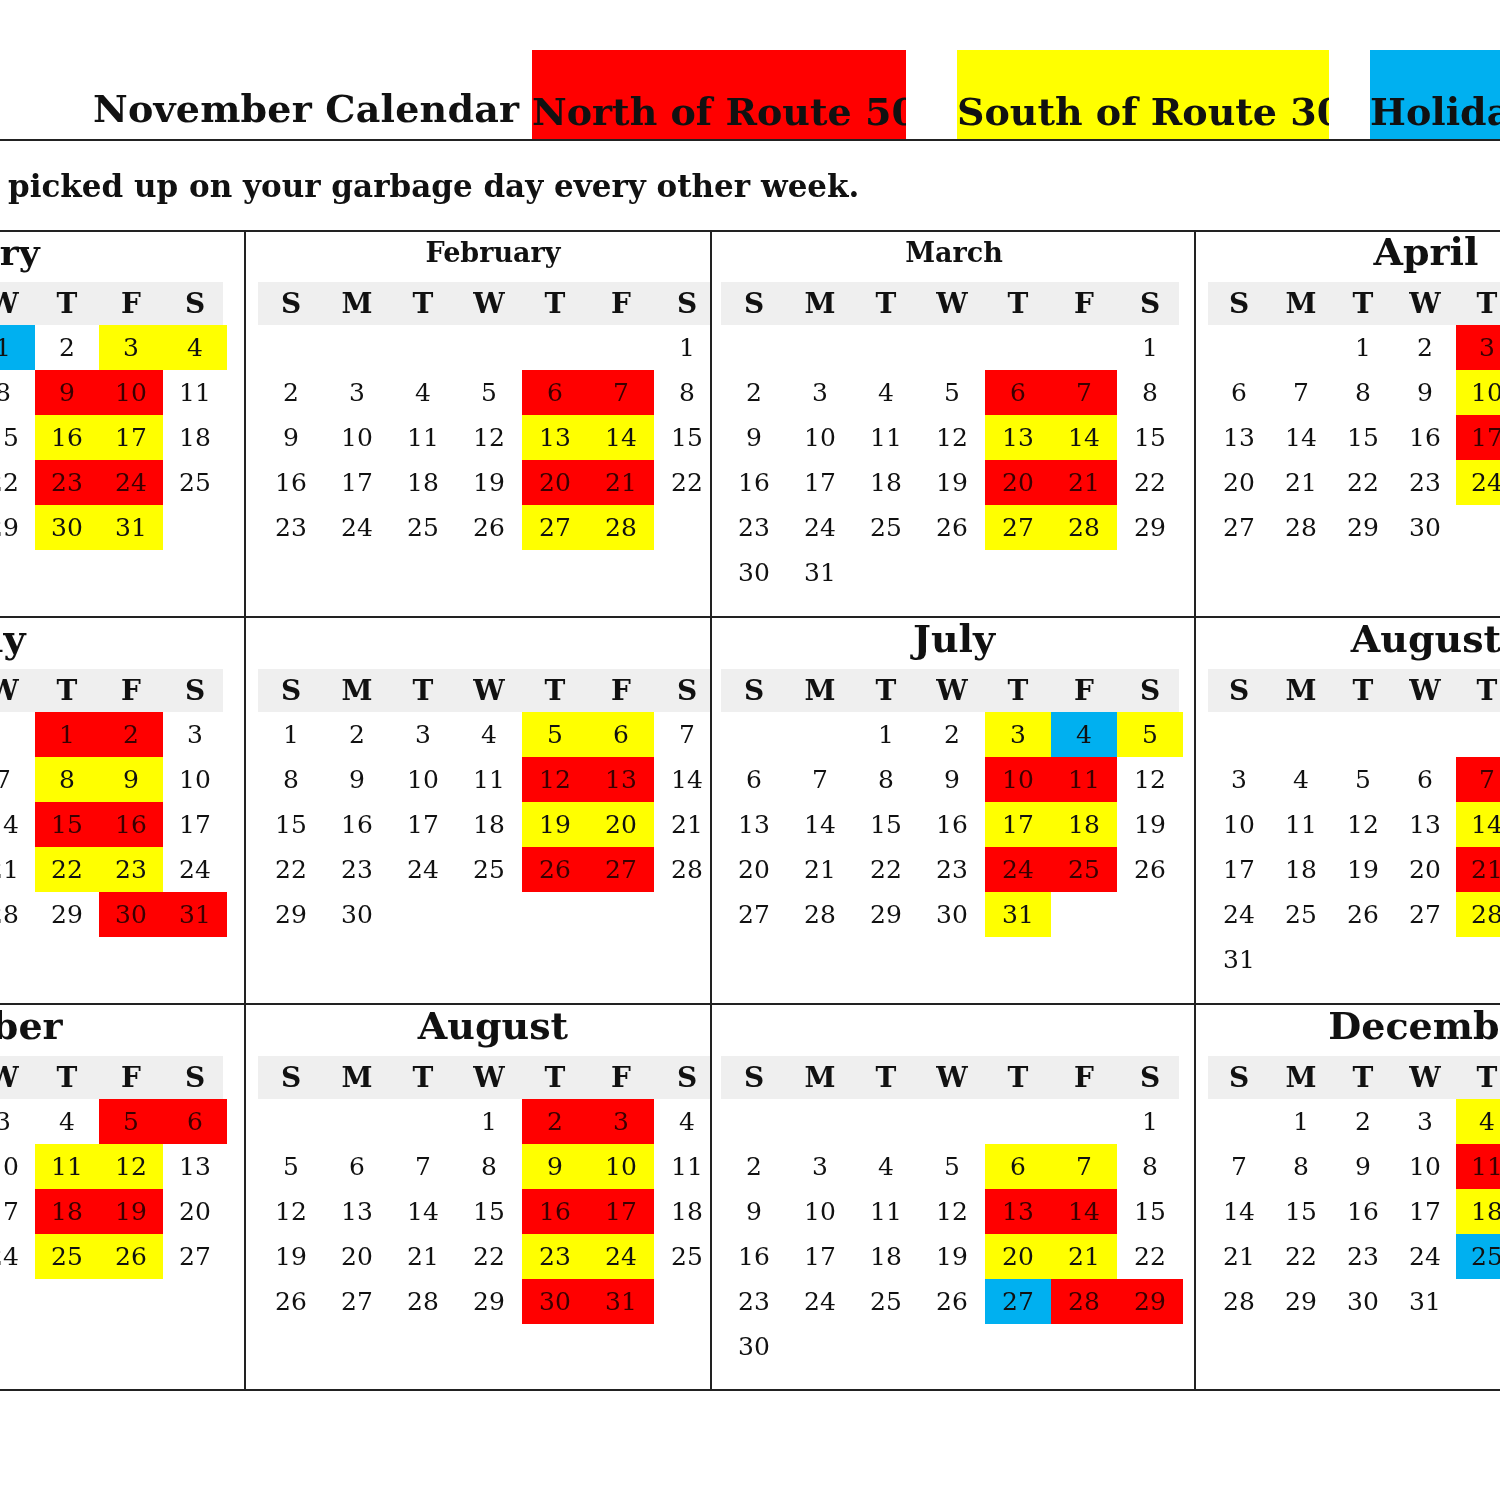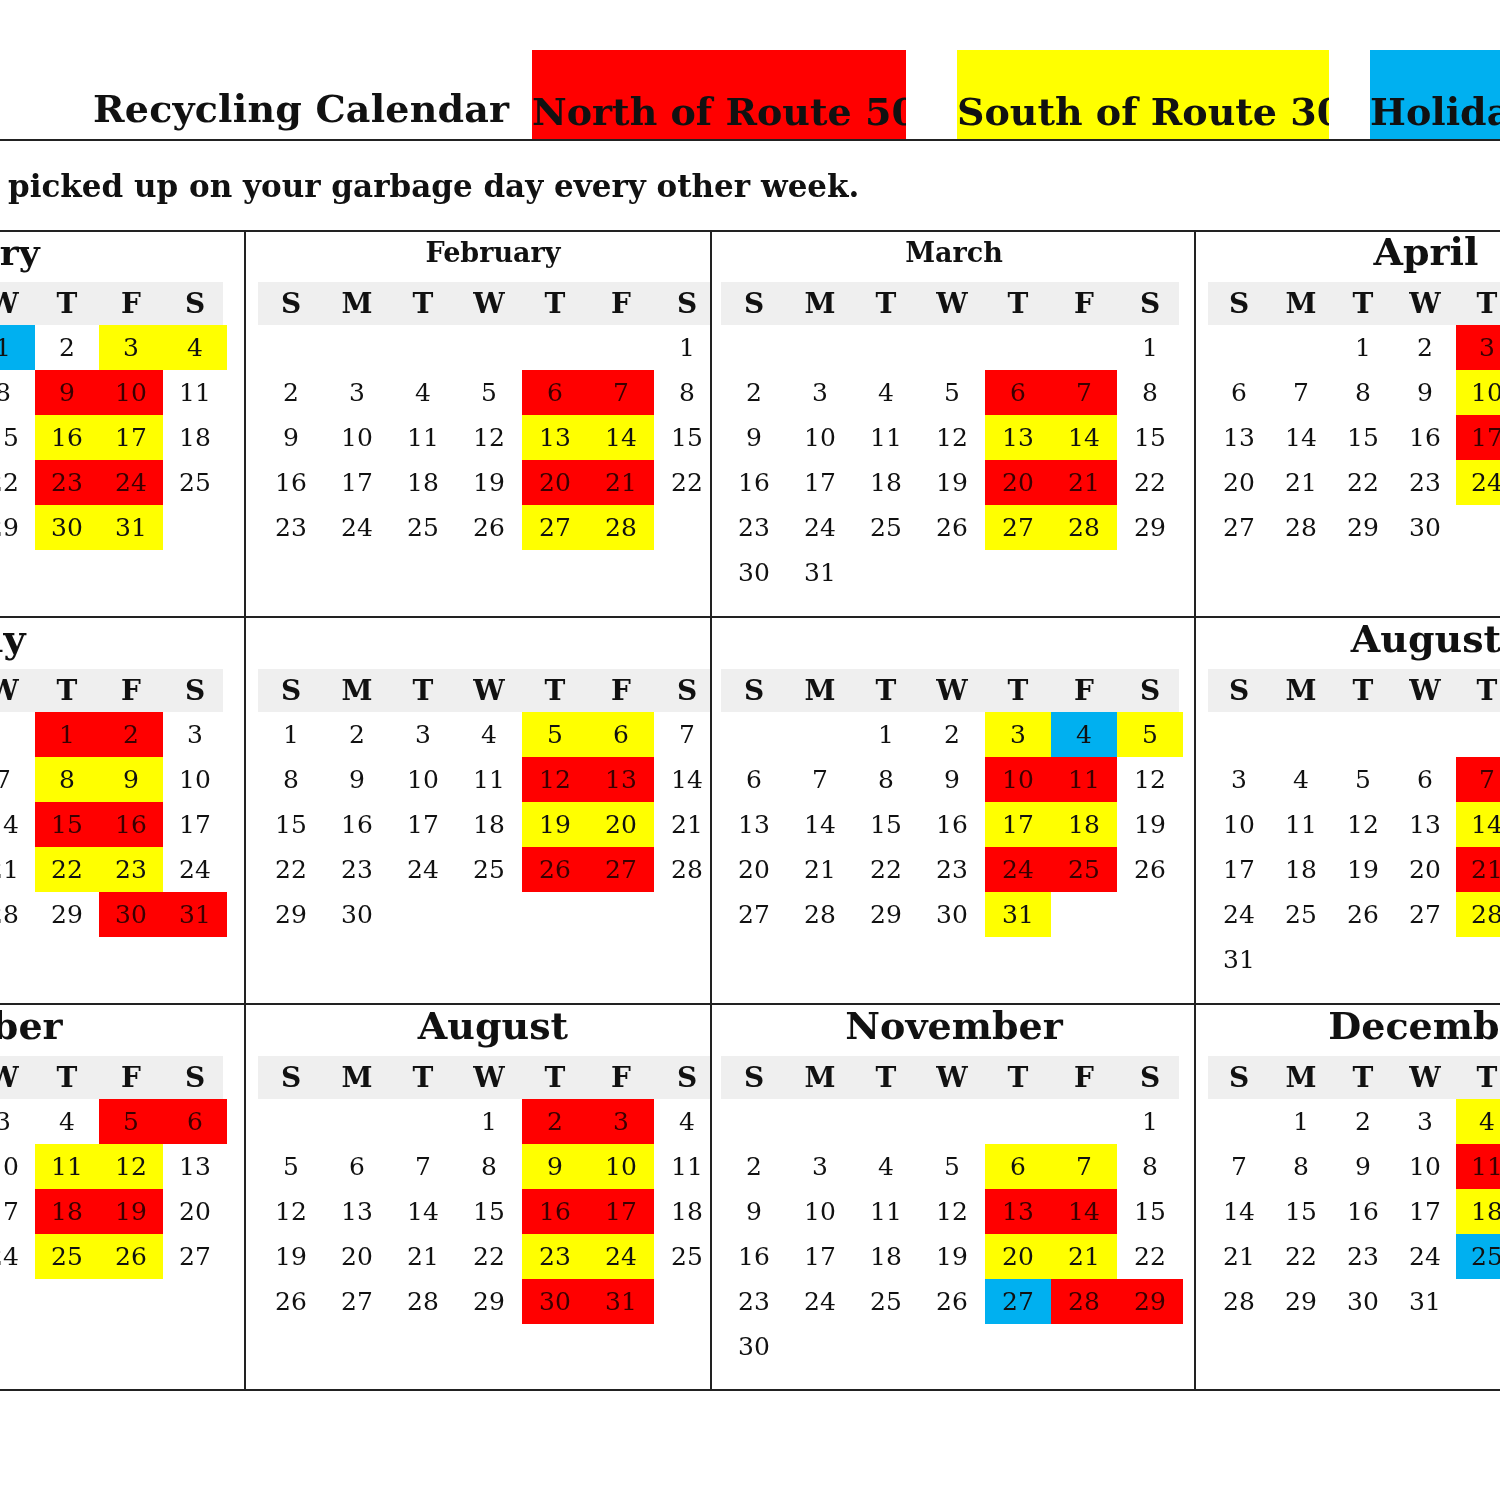--- a/index.html
+++ b/index.html
@@ -14,21 +14,21 @@
   .vline { width:2px; background:#222; }
   .month-title { position:absolute; top:0; left:0; width:100%; text-align:center; font-weight:bold; white-space:nowrap; }
   .wk-band { position:absolute; background:#efefef; }
   .wk { position:absolute; text-align:center; font-weight:bold; font-size:28px; }
   .cell { position:absolute; text-align:center; font-size:25px; box-sizing:border-box; }
   .clip { position:absolute; overflow:hidden; }
 </style>
 </head>
 <body>
 
-<div class="abs hdr-title">Recycling Calendar</div>
+<div class="abs hdr-title">November Calendar</div>
 <div id="legend-host">
     <div class="abs legend" style="left: 532px; width: 374px; background: rgb(255, 0, 0);">
       <span>North of Route 50</span>
     </div>
     <div class="abs legend" style="left: 957px; width: 372px; background: rgb(255, 255, 0);">
       <span>South of Route 30</span>
     </div>
     <div class="abs legend" style="left: 1370px; width: 140px; background: rgb(0, 176, 240);">
       <span>Holida</span>
     </div>
@@ -245,20 +245,21 @@
       <div class="cell" style="left: 78px; width: 66px; top: 228px; height: 45px; line-height: 45px;"><span>23</span></div>
       <div class="cell" style="left: 144px; width: 66px; top: 228px; height: 45px; line-height: 45px;"><span>24</span></div>
       <div class="cell" style="left: 210px; width: 66px; top: 228px; height: 45px; line-height: 45px;"><span>25</span></div>
       <div class="cell" style="left: 276px; width: 66px; top: 228px; height: 45px; line-height: 45px; background: rgb(255, 0, 0);"><span style="color: rgb(58, 0, 0);">26</span></div>
       <div class="cell" style="left: 342px; width: 66px; top: 228px; height: 45px; line-height: 45px; background: rgb(255, 0, 0);"><span style="color: rgb(58, 0, 0);">27</span></div>
       <div class="cell" style="left: 408px; width: 66px; top: 228px; height: 45px; line-height: 45px;"><span>28</span></div>
       <div class="cell" style="left: 12px; width: 66px; top: 273px; height: 45px; line-height: 45px;"><span>29</span></div>
       <div class="cell" style="left: 78px; width: 66px; top: 273px; height: 45px; line-height: 45px;"><span>30</span></div>
     </div>
     <div class="clip" style="left: 712px; top: 619px; width: 482px; height: 384px;">
+      <div class="month-title" style="font-size: 38px; width: 600px; left: -58px; top: -2.84px;">July</div>
       <div class="wk-band" style="left: 9px; top: 50px; width: 458px; height: 43px;"></div>
       <div class="wk" style="left: 9px; width: 66px; top: 53px; line-height: 38px;">S</div>
       <div class="wk" style="left: 75px; width: 66px; top: 53px; line-height: 38px;">M</div>
       <div class="wk" style="left: 141px; width: 66px; top: 53px; line-height: 38px;">T</div>
       <div class="wk" style="left: 207px; width: 66px; top: 53px; line-height: 38px;">W</div>
       <div class="wk" style="left: 273px; width: 66px; top: 53px; line-height: 38px;">T</div>
       <div class="wk" style="left: 339px; width: 66px; top: 53px; line-height: 38px;">F</div>
       <div class="wk" style="left: 405px; width: 66px; top: 53px; line-height: 38px;">S</div>
       <div class="cell" style="left: 141px; width: 66px; top: 93px; height: 45px; line-height: 45px;"><span>1</span></div>
       <div class="cell" style="left: 207px; width: 66px; top: 93px; height: 45px; line-height: 45px;"><span>2</span></div>
@@ -382,21 +383,20 @@
       <div class="cell" style="left: 342px; width: 66px; top: 228px; height: 45px; line-height: 45px; background: rgb(255, 255, 0);"><span>24</span></div>
       <div class="cell" style="left: 408px; width: 66px; top: 228px; height: 45px; line-height: 45px;"><span>25</span></div>
       <div class="cell" style="left: 12px; width: 66px; top: 273px; height: 45px; line-height: 45px;"><span>26</span></div>
       <div class="cell" style="left: 78px; width: 66px; top: 273px; height: 45px; line-height: 45px;"><span>27</span></div>
       <div class="cell" style="left: 144px; width: 66px; top: 273px; height: 45px; line-height: 45px;"><span>28</span></div>
       <div class="cell" style="left: 210px; width: 66px; top: 273px; height: 45px; line-height: 45px;"><span>29</span></div>
       <div class="cell" style="left: 276px; width: 66px; top: 273px; height: 45px; line-height: 45px; background: rgb(255, 0, 0);"><span style="color: rgb(58, 0, 0);">30</span></div>
       <div class="cell" style="left: 342px; width: 66px; top: 273px; height: 45px; line-height: 45px; background: rgb(255, 0, 0);"><span style="color: rgb(58, 0, 0);">31</span></div>
     </div>
     <div class="clip" style="left: 712px; top: 1006px; width: 482px; height: 384px;">
-      <div class="month-title" style="font-size: 38px; width: 600px; left: -58px; top: -2.84px;">November</div>
       <div class="wk-band" style="left: 9px; top: 50px; width: 458px; height: 43px;"></div>
       <div class="wk" style="left: 9px; width: 66px; top: 53px; line-height: 38px;">S</div>
       <div class="wk" style="left: 75px; width: 66px; top: 53px; line-height: 38px;">M</div>
       <div class="wk" style="left: 141px; width: 66px; top: 53px; line-height: 38px;">T</div>
       <div class="wk" style="left: 207px; width: 66px; top: 53px; line-height: 38px;">W</div>
       <div class="wk" style="left: 273px; width: 66px; top: 53px; line-height: 38px;">T</div>
       <div class="wk" style="left: 339px; width: 66px; top: 53px; line-height: 38px;">F</div>
       <div class="wk" style="left: 405px; width: 66px; top: 53px; line-height: 38px;">S</div>
       <div class="cell" style="left: 405px; width: 66px; top: 93px; height: 45px; line-height: 45px;"><span>1</span></div>
       <div class="cell" style="left: 9px; width: 66px; top: 138px; height: 45px; line-height: 45px;"><span>2</span></div>

